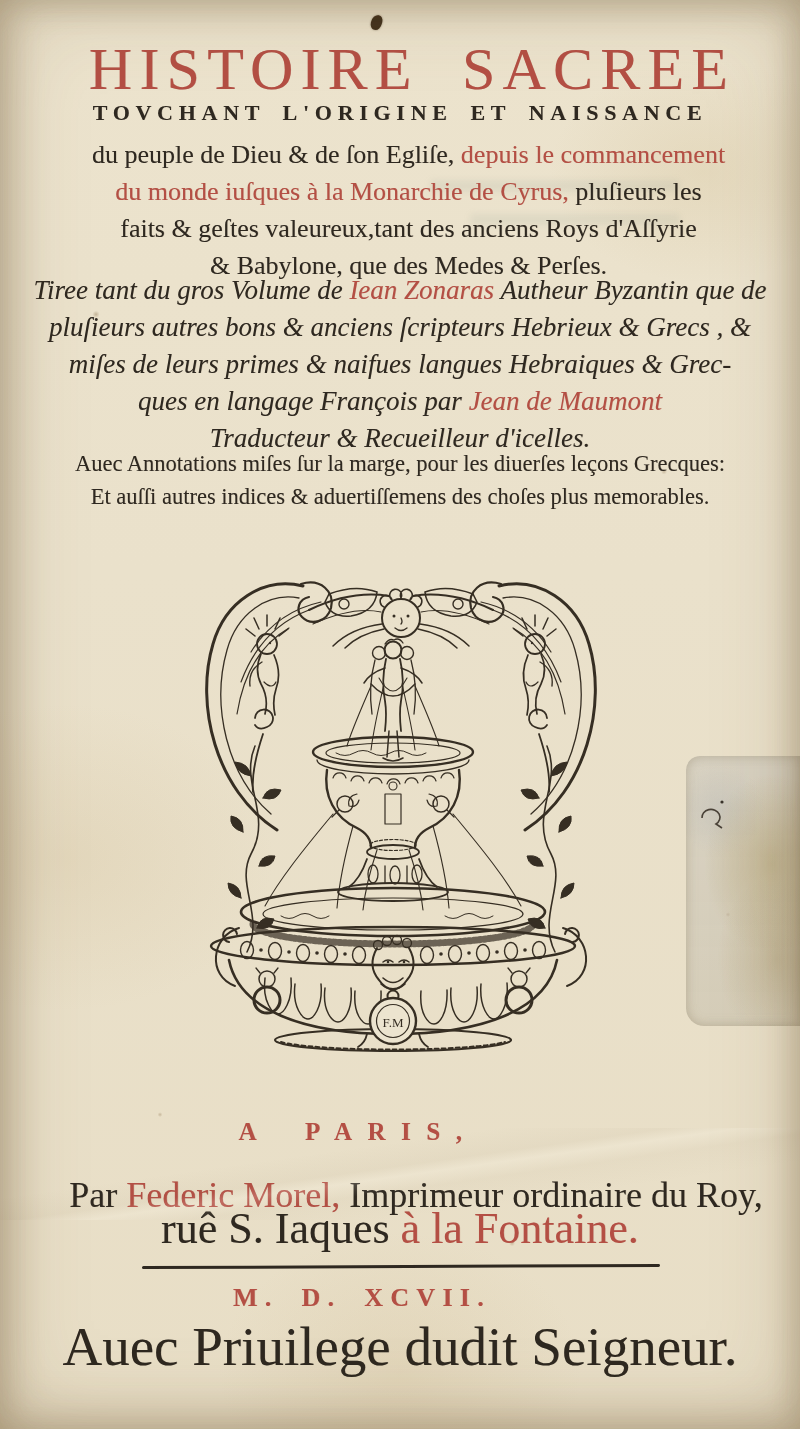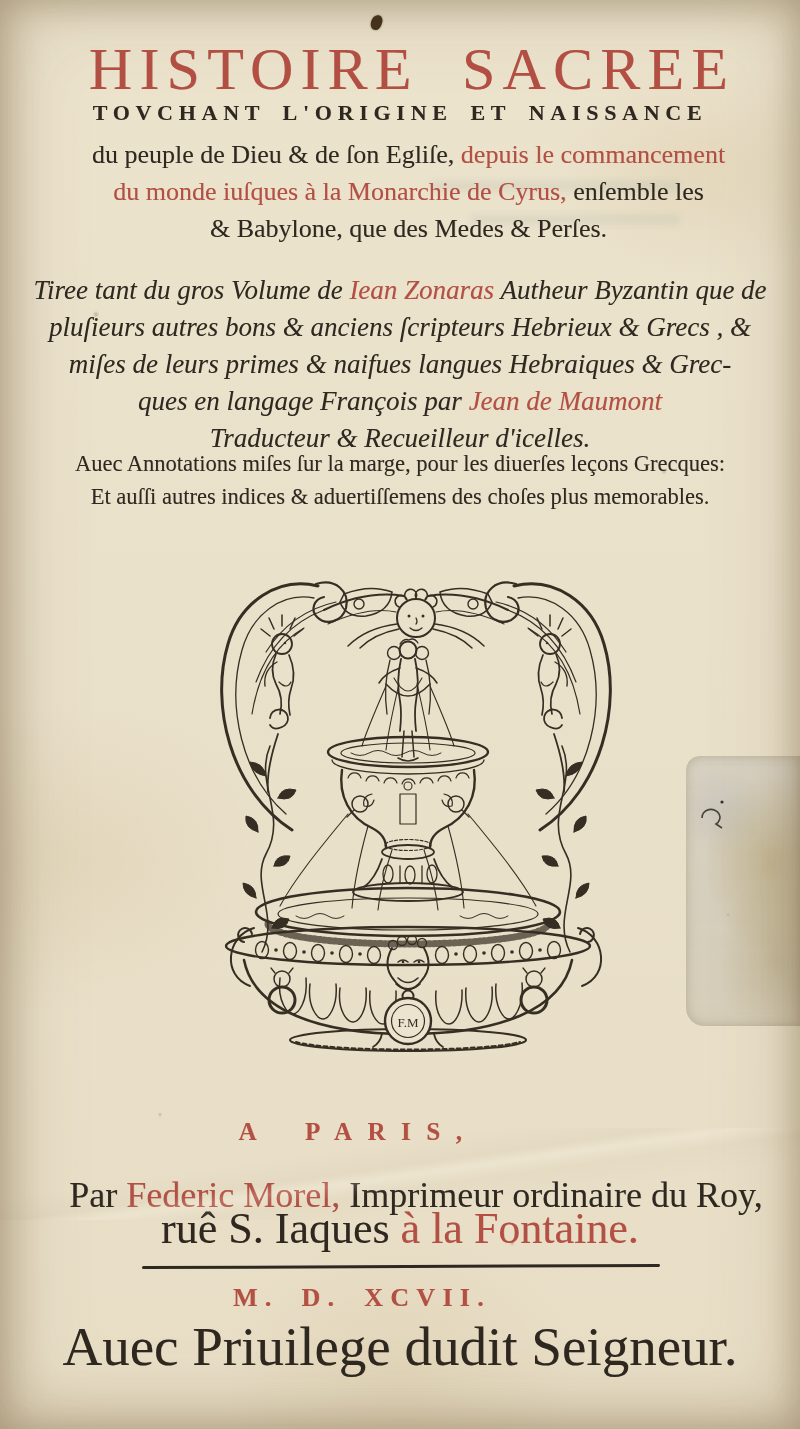--- a/index.html
+++ b/index.html
@@ -43,21 +43,21 @@
   .subtitle{
     top:100px;font-size:22px;letter-spacing:.26em;word-spacing:.30em;font-weight:bold;
   }
   .argument{top:136px;font-size:26px;}
   .argument .line{line-height:37px;padding-left:17px;}
   .transnote{top:272px;font-size:27px;font-style:italic;}
   .transnote .line{line-height:37px;}
   .annots{top:447px;font-size:22.5px;}
   .annots .line{line-height:33px;}
 
-  figure.woodcut{position:absolute;left:196px;top:531px;width:440px;height:522px;margin:0;}
+  figure.woodcut{position:absolute;left:181px;top:531px;width:440px;height:522px;margin:0;}
   figure.woodcut svg{width:100%;height:100%;}
 
   .aparis{top:1118px;left:-42px;font-size:25px;font-weight:bold;letter-spacing:.62em;word-spacing:.5em;}
   .publisher{top:1158px;font-size:36px;margin:16px;}
   .address{top:1203px;font-size:44px;margin:0;}
   .rule{position:absolute;left:142px;top:1265px;width:518px;height:3px;background:#2e2820;
         transform:rotate(-.25deg);border-radius:2px;}
   .date-line{top:1283px;left:-38px;font-size:26px;font-weight:bold;letter-spacing:.28em;word-spacing:.35em;}
   .privilege{top:1318px;font-size:55px;line-height:58px;}
 
@@ -92,21 +92,22 @@
   <div class="ink-spot"></div>
   <div class="ghost" style="left:430px;top:180px;width:250px;height:12px;"></div>
   <div class="ghost" style="left:470px;top:214px;width:210px;height:11px;"></div>
 
   <h1 class="block main-title red printed-red">HISTOIRE SACREE</h1>
 
   <div class="block subtitle ink printed">TOVCHANT L'ORIGINE ET NAISSANCE</div>
 
   <div class="block argument printed">
     <div class="line"><span class="ink">du peuple de Dieu &amp; de ſon Egliſe, </span><span class="red printed-red">depuis le commancement</span></div>
-    <div class="line"><span class="red printed-red">du monde iuſques à la Monarchie de Cyrus, </span><span class="ink">enſemble les</span></div>
+    <div class="line"><span class="red printed-red">du monde iuſques à la Monarchie de Cyrus, </span><span class="ink">pluſieurs les</span></div>
+    <div class="line"><span class="ink">faits &amp; geſtes valeureux,tant des anciens Roys d'Aſſyrie</span></div>
     <div class="line"><span class="ink">&amp; Babylone, que des Medes &amp; Perſes.</span></div>
   </div>
 
   <div class="block transnote printed">
     <div class="line"><span class="ink">Tiree tant du gros Volume de </span><span class="red printed-red">Iean Zonaras</span><span class="ink"> Autheur Byzantin que de</span></div>
     <div class="line"><span class="ink">pluſieurs autres bons &amp; anciens ſcripteurs Hebrieux &amp; Grecs , &amp;</span></div>
     <div class="line"><span class="ink">miſes de leurs primes &amp; naifues langues Hebraiques &amp; Grec-</span></div>
     <div class="line"><span class="ink">ques en langage François par </span><span class="red printed-red">Jean de Maumont</span></div>
     <div class="line"><span class="ink">Traducteur &amp; Recueilleur d'icelles.</span></div>
   </div>

